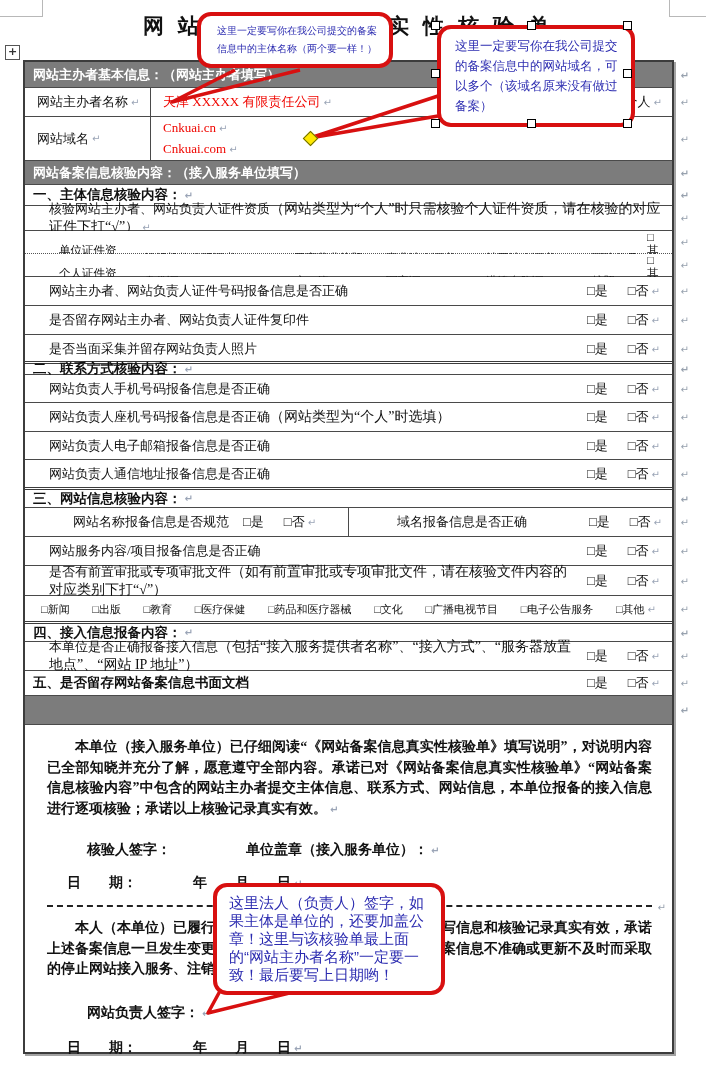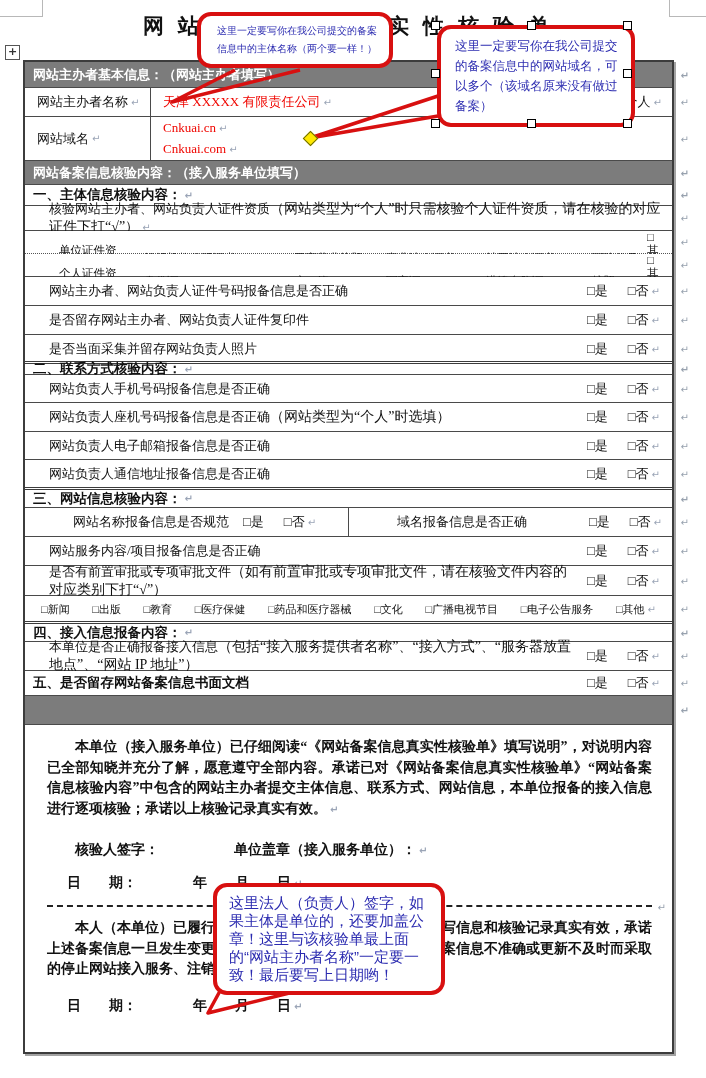--- a/index.html
+++ b/index.html
@@ -43,21 +43,21 @@
   .half .yn{margin-left:14px;}
   .half.rt .yn{margin-left:auto;}
   .pm{color:#9aa4b6;font-size:10px;margin-left:3px;font-family:"DejaVu Sans",sans-serif;}
   .pmo{position:absolute;right:-17px;top:50%;transform:translateY(-50%);
        color:#97a1ae;font-size:10px;font-family:"DejaVu Sans",sans-serif;}
   
   .pr{display:block;padding:12px 20px 0 22px;border-bottom:none;height:327px;}
   .pr p{margin:0;}
   .p1{text-indent:2em;font-weight:bold;font-size:14px;line-height:20.5px;text-align:justify;}
   .sg1{display:flex;margin-top:21px;font-weight:bold;font-size:14px;}
-  .sg1 .a{margin-left:28px;}
+  .sg1 .a{margin-left:40px;}
   .sg1 .b{margin-left:75px;}
   .dt{margin-top:15px;margin-left:20px;font-weight:bold;font-size:14px;}
   .dash{margin-top:13px;border-top:2px dashed #222;position:relative;}
   .p2{margin-top:11px;}
   .p2l{display:flex;justify-content:space-between;font-weight:bold;font-size:14px;line-height:20.5px;}
   .ind{padding-left:2em;}
   .sg2{margin-top:24px;margin-left:40px;font-weight:bold;font-size:14px;}
   
   .co{position:absolute;background:#fff;border:4px solid #d81010;border-radius:14px;
       color:#2b2bb0;font-family:"Liberation Sans","DejaVu Sans",sans-serif;z-index:5;box-sizing:content-box;}
@@ -314,20 +314,21 @@
           <span>写信息和核验记录真实有效，承诺</span>
         </div>
       <div class="p2l">
           <span>上述备案信息一旦发生变更，</span>
           <span>案信息不准确或更新不及时而采取</span>
         </div>
       <div class="p2l">
           <span>的停止网站接入服务、注销备</span>
         </div>
     </div>
+    <div class="sg2"><span>网站负责人签字：</span><span class="pm">↵</span></div>
     <div class="dt" style="margin-top:17px"><span>日　　期：　　　　年　　月　　日</span><span class="pm">↵</span></div>
   </div>
 
 </div>
 
 <svg class="tails" viewBox="0 0 706 1078" xmlns="http://www.w3.org/2000/svg">
   <polyline points="235,70 172,102 300,70" fill="none" stroke="#d81010" stroke-width="3.5" stroke-linejoin="round"></polyline>
   <polyline points="438,96 310,138 438,116" fill="none" stroke="#d81010" stroke-width="3.5" stroke-linejoin="round"></polyline>
   <polyline points="226,980 208,1013 318,986" fill="none" stroke="#d81010" stroke-width="3.5" stroke-linejoin="round"></polyline>
 </svg>

